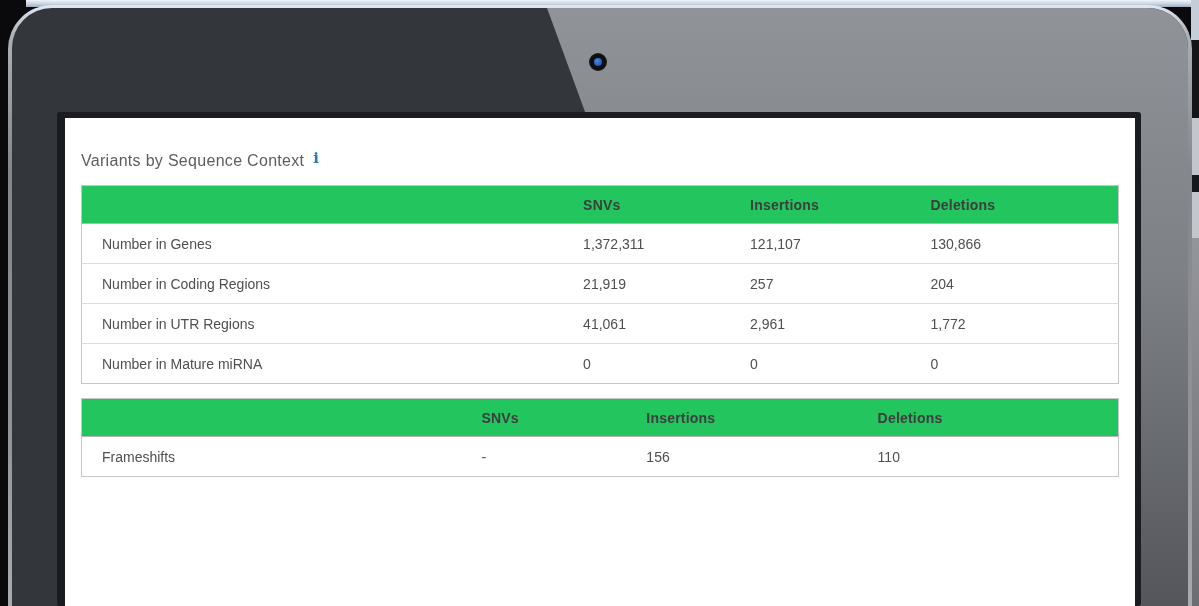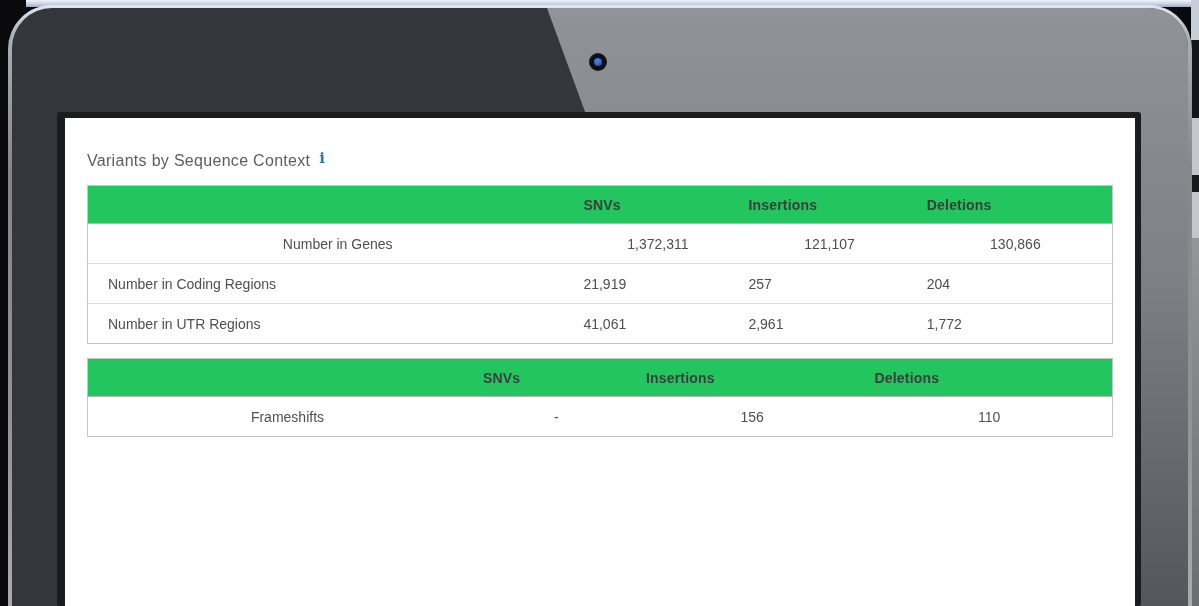--- a/index.html
+++ b/index.html
@@ -46,21 +46,21 @@
   .camera-dot {
     position:absolute; left:5px; top:5px; width:8px; height:8px; border-radius:50%;
     background:radial-gradient(circle at 40% 35%, #4f86e0 0%, #2a5fc0 60%, #173f85 100%);
   }
   .screen {
     position:absolute; left:45px; top:104px; width:1084px; bottom:0;
     background:#1a1c1f; border-radius:3px; z-index:3;
   }
   .page {
     position:absolute; left:8px; right:6px; top:6px; bottom:0;
-    background:#ffffff; padding:0 22px; overflow:hidden;
+    background:#ffffff; padding:0 16px; overflow:hidden;
   }
 
   
   .section-title {
     font-size:16px; line-height:19px; font-weight:400;
     color:#5d5d5d; letter-spacing:0.3px;
   }
   .title-1 { margin-top:33px; }
   .title-2 { margin-top:42px; }
   .info-i {
@@ -75,21 +75,21 @@
   .tbl-2 { margin-top:13px; }
   table.report thead th {
     background:#22c55e; height:38px; text-align:left; vertical-align:middle;
     font-weight:700; color:#3d3d3d; padding:0 8px;
     border-bottom:1px solid #b5b5b5; letter-spacing:0.2px;
   }
   table.report tbody td {
     height:40px; vertical-align:middle; color:#4f4f4f; padding:0 8px;
     border-top:1px solid #dcdcdc;
   }
-  table.report tbody tr:first-child td { border-top:none;text-align:center; }
+  table.report tbody tr:first-child td { border-top:none; }
   table.report th:first-child, table.report td:first-child { padding-left:20px; }
   .tbl-1 col.c1 { width:47.6%; } .tbl-1 col.c2 { width:16.1%; }
   .tbl-1 col.c3 { width:17.4%; } .tbl-1 col.c4 { width:18.9%; }
   .tbl-2 col.c1 { width:37.8%; } .tbl-2 col.c2 { width:15.9%; }
   .tbl-2 col.c3 { width:22.3%; } .tbl-2 col.c4 { width:24.0%; }
 </style>
 </head>
 <body>
 
 <div class="scene">
@@ -143,20 +143,26 @@
                 <td>21,919</td>
                 <td>257</td>
                 <td>204</td>
               </tr>
               <tr>
                 <td>Number in UTR Regions</td>
                 <td>41,061</td>
                 <td>2,961</td>
                 <td>1,772</td>
               </tr>
+              <tr>
+                <td>Number in Mature miRNA</td>
+                <td>0</td>
+                <td>0</td>
+                <td>0</td>
+              </tr>
             </tbody>
           </table>
 
 
           <table class="report tbl-2">
             <colgroup>
                 <col class="c1">
                 <col class="c2">
                 <col class="c3">
                 <col class="c4">

